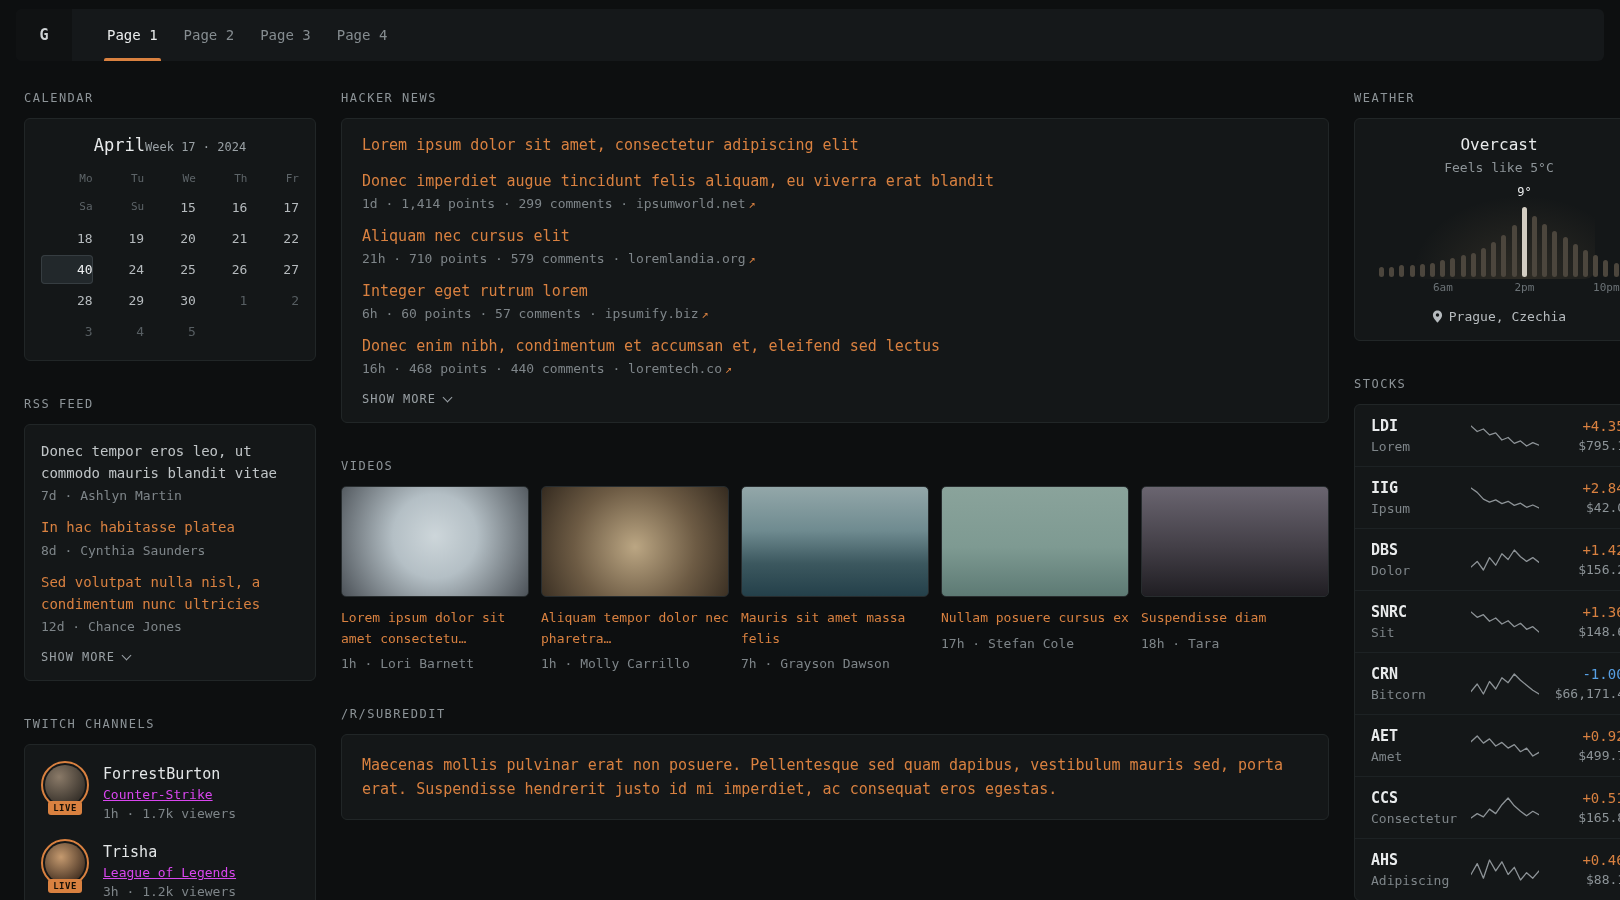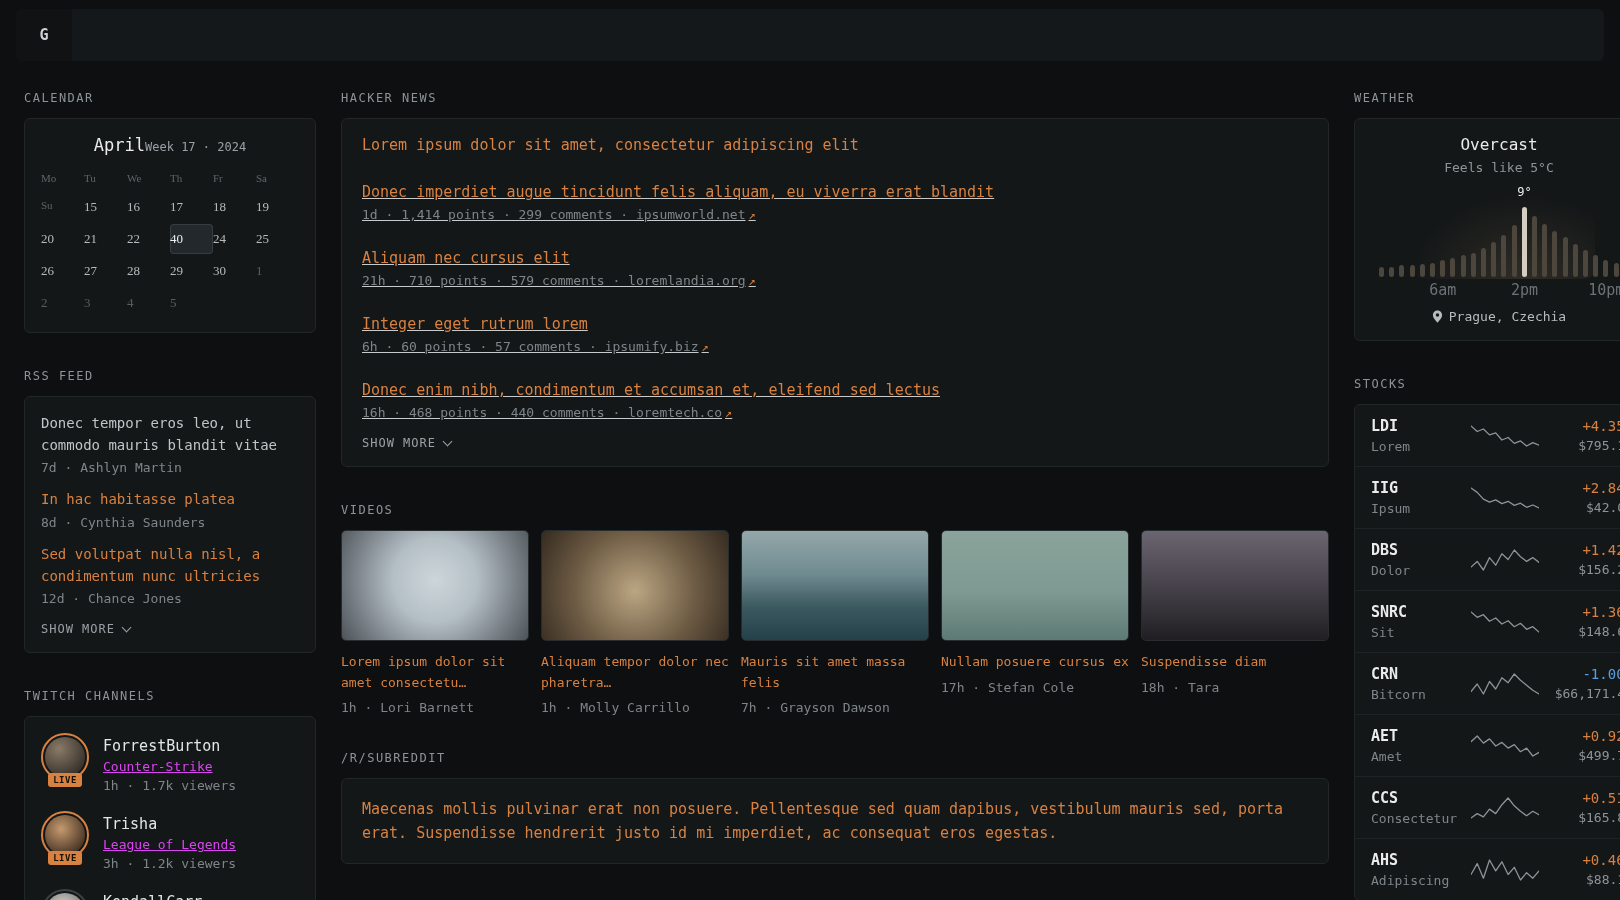--- a/index.html
+++ b/index.html
@@ -55,21 +55,21 @@
     margin:0 0 13px;font-weight:normal;
   }
   .card{
     background:var(--card);border:1px solid var(--card-border);border-radius:6px;
   }
   
   .cal-card{padding:14px 16px 14px;}
   .cal-head{display:flex;justify-content:center;align-items:baseline;padding:2px 4px 10px;}
   .cal-month{font-size:17px;color:var(--bright);}
   .cal-week{font-size:12px;color:#9aa1a5;}
-  .cal-grid{display:grid;grid-template-columns:repeat(6,1fr);row-gap:2px;text-align:left;font-family:Liberation Serif, serif;}
+  .cal-grid{display:grid;grid-template-columns:repeat(5,1fr);row-gap:2px;text-align:right;}
   .dow{font-size:11px;color:var(--muted2);padding:7px 0 6px;}
   .day{font-size:13px;color:#b6bbbe;padding:7px 0;border-radius:4px;}
   .day.out{color:#575e62;}
   .day.selected{background:#22282b;color:#eceeef;box-shadow:inset 0 0 0 1px #363d41;}
   
   .rss-card{padding:16px;}
   .feed-item + .feed-item{margin-top:14px;}
   .feed-title{font-size:14px;line-height:1.55;color:var(--accent);cursor:pointer;}
   .feed-title.visited{color:#c0c5c7;}
   .feed-meta{font-size:13px;color:var(--muted);margin-top:4px;}
@@ -98,21 +98,21 @@
   .live-badge{
     margin-top:-8px;background:var(--accent);color:#161007;
     font-size:9px;font-weight:bold;letter-spacing:0.5px;
     padding:2px 5px;border-radius:3px;position:relative;z-index:1;
   }
   .ch-name{font-size:15px;color:#e3e6e7;padding-top:4px;}
   .ch-game{font-size:13px;color:#d946ef;margin-top:4px;text-decoration:underline;}
   .ch-meta{font-size:13px;color:var(--muted);margin-top:4px;}
   
   .hn-card{padding:16px 20px;}
-  .hn-item + .hn-item{margin-top:26px;text-decoration:underline;}
+  .hn-item + .hn-item{margin-top:15px;}
   .hn-title{font-size:15px;line-height:1.4;color:var(--accent);cursor:pointer;}
   .hn-meta{font-size:13px;color:var(--muted);margin-top:4px;}
   .ext{color:var(--accent);margin-left:3px;font-size:12px;}
   
   .videos-row{display:flex;gap:12px;overflow:hidden;}
   .video-card{width:188px;flex:0 0 188px;}
   .thumb{width:188px;height:111px;border-radius:5px;border:1px solid #272c2e;cursor:pointer;}
   .th-1{background:radial-gradient(circle at 50% 45%,#cdd6da 0%,#b4bfc5 38%,#4c5258 100%);}
   .th-2{background:radial-gradient(circle at 50% 55%,#bba683 0%,#6d5b44 55%,#352b20 100%);}
   .th-3{background:linear-gradient(180deg,#93a7a9 0%,#6f8b90 40%,#3c585f 70%,#24404a 100%);}
@@ -137,21 +137,21 @@
     border-radius:10px;
   }
   .wx-bars{
     position:absolute;left:0;right:0;top:20px;bottom:18px;
     display:flex;align-items:flex-end;justify-content:space-between;
   }
   .wbar{width:5px;border-radius:3px;background:#4c463d;}
   .wbar.hl{background:#d3cdc2;}
   .wx-temp{position:absolute;top:0;left:60.6%;transform:translateX(-50%);font-size:12px;color:var(--bright);}
   .wx-times{position:absolute;left:0;right:0;bottom:0;height:14px;}
-  .wx-time{position:absolute;transform:translateX(-50%);font-size:15px;color:#6b7276;}
+  .wx-time{position:absolute;transform:translateX(-50%);font-size:11px;color:#6b7276;}
   .wx-time.t0{left:26.6%;}
   .wx-time.t1{left:60.6%;}
   .wx-time.t2{left:94.7%;}
   .wx-loc{
     margin-top:14px;font-size:13px;color:#b6bbbe;
     display:flex;align-items:center;justify-content:center;gap:6px;
   }
   .pin{width:11px;height:13px;fill:#b6bbbe;}
   
   .stocks-card{overflow:hidden;}
@@ -165,20 +165,26 @@
   .stock-right{flex:1;text-align:right;min-width:84px;}
   .stock-change{font-size:14px;color:var(--accent);}
   .stock-change.down{color:var(--negative);}
   .stock-price{font-size:13px;color:#8d9498;margin-top:4px;white-space:nowrap;}
 </style>
 </head>
 <body>
 
 <header class="topnav">
   <div class="logo">G</div>
+  <nav class="tabs">
+    <a class="tab active">Page 1</a>
+    <a class="tab">Page 2</a>
+    <a class="tab">Page 3</a>
+    <a class="tab">Page 4</a>
+  </nav>
 </header>
 
 <main class="grid">
 
   <div>
 
     <section>
       <h2 class="sec-title">CALENDAR</h2>
       <div class="card cal-card">
         <div class="cal-head">

